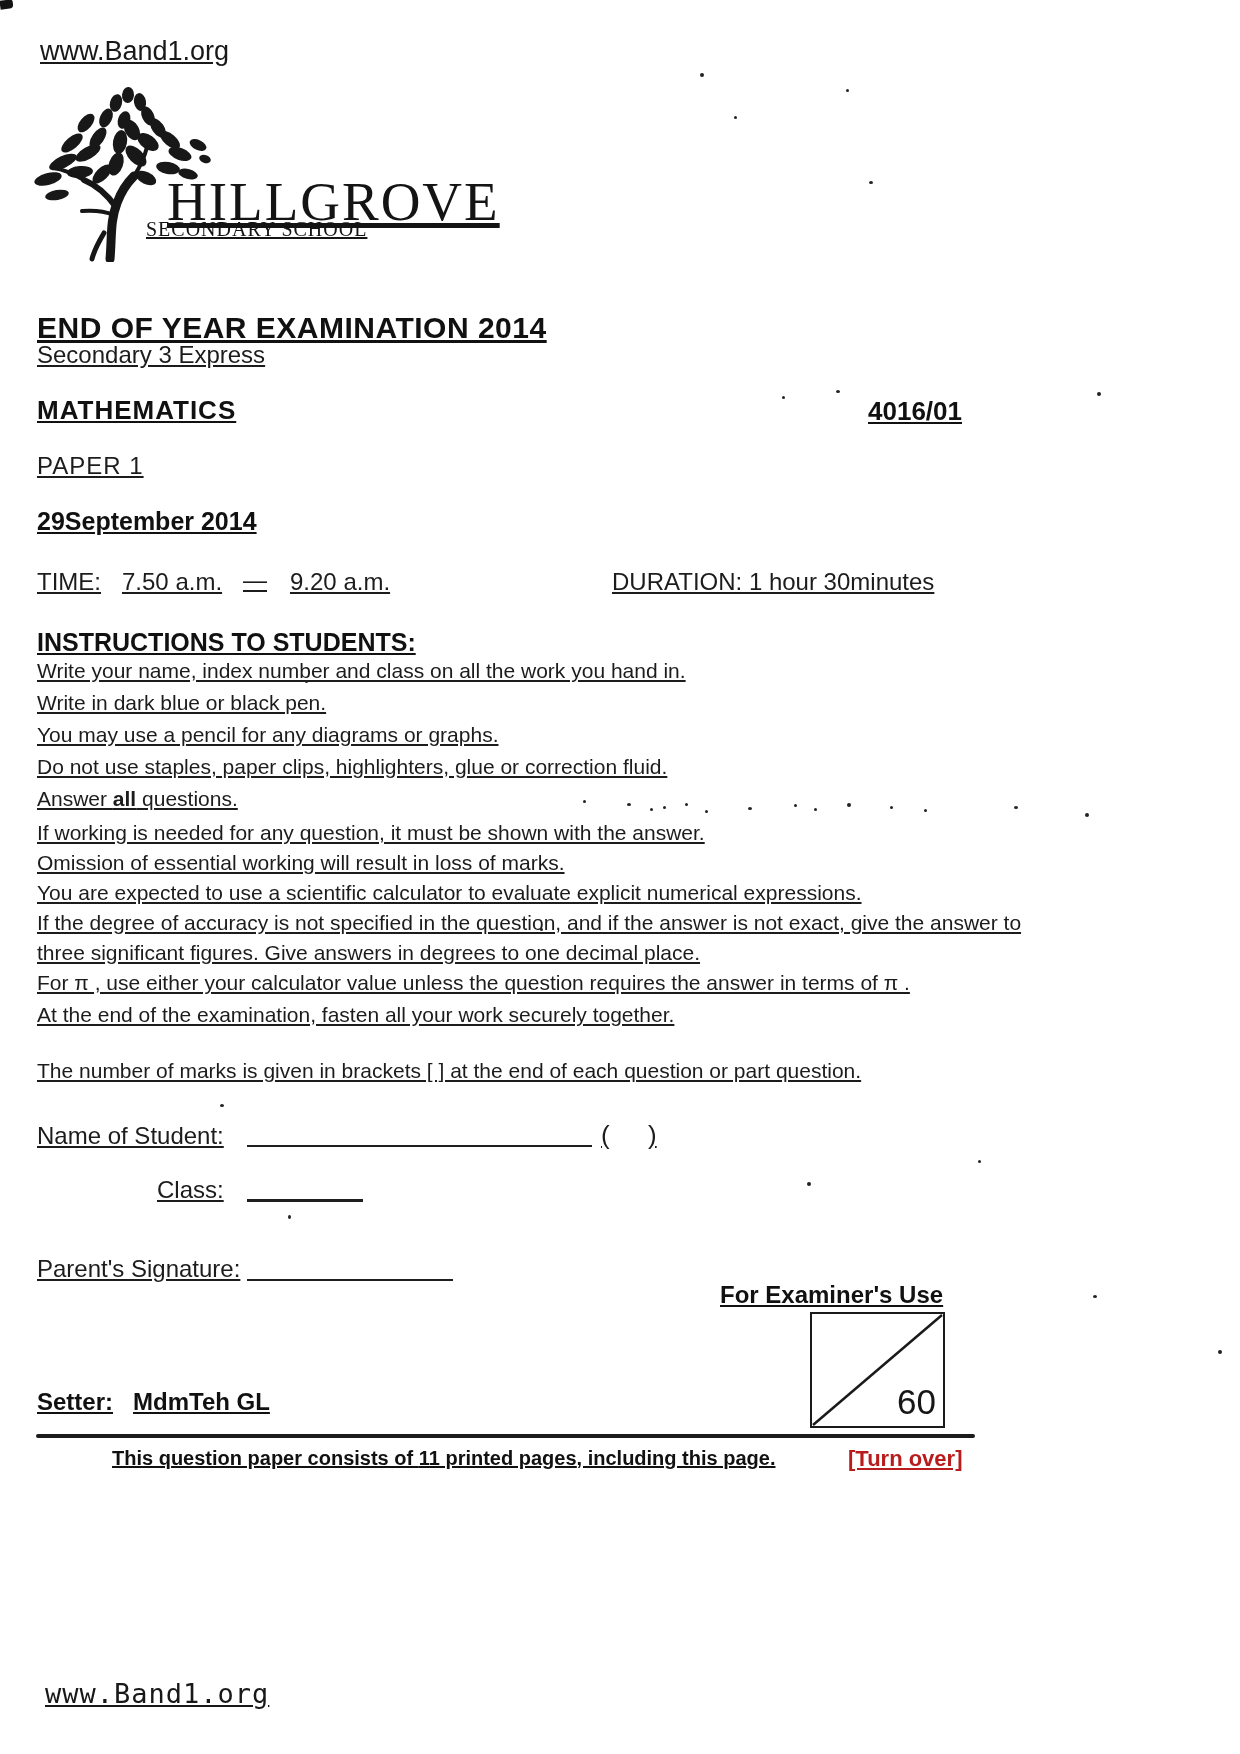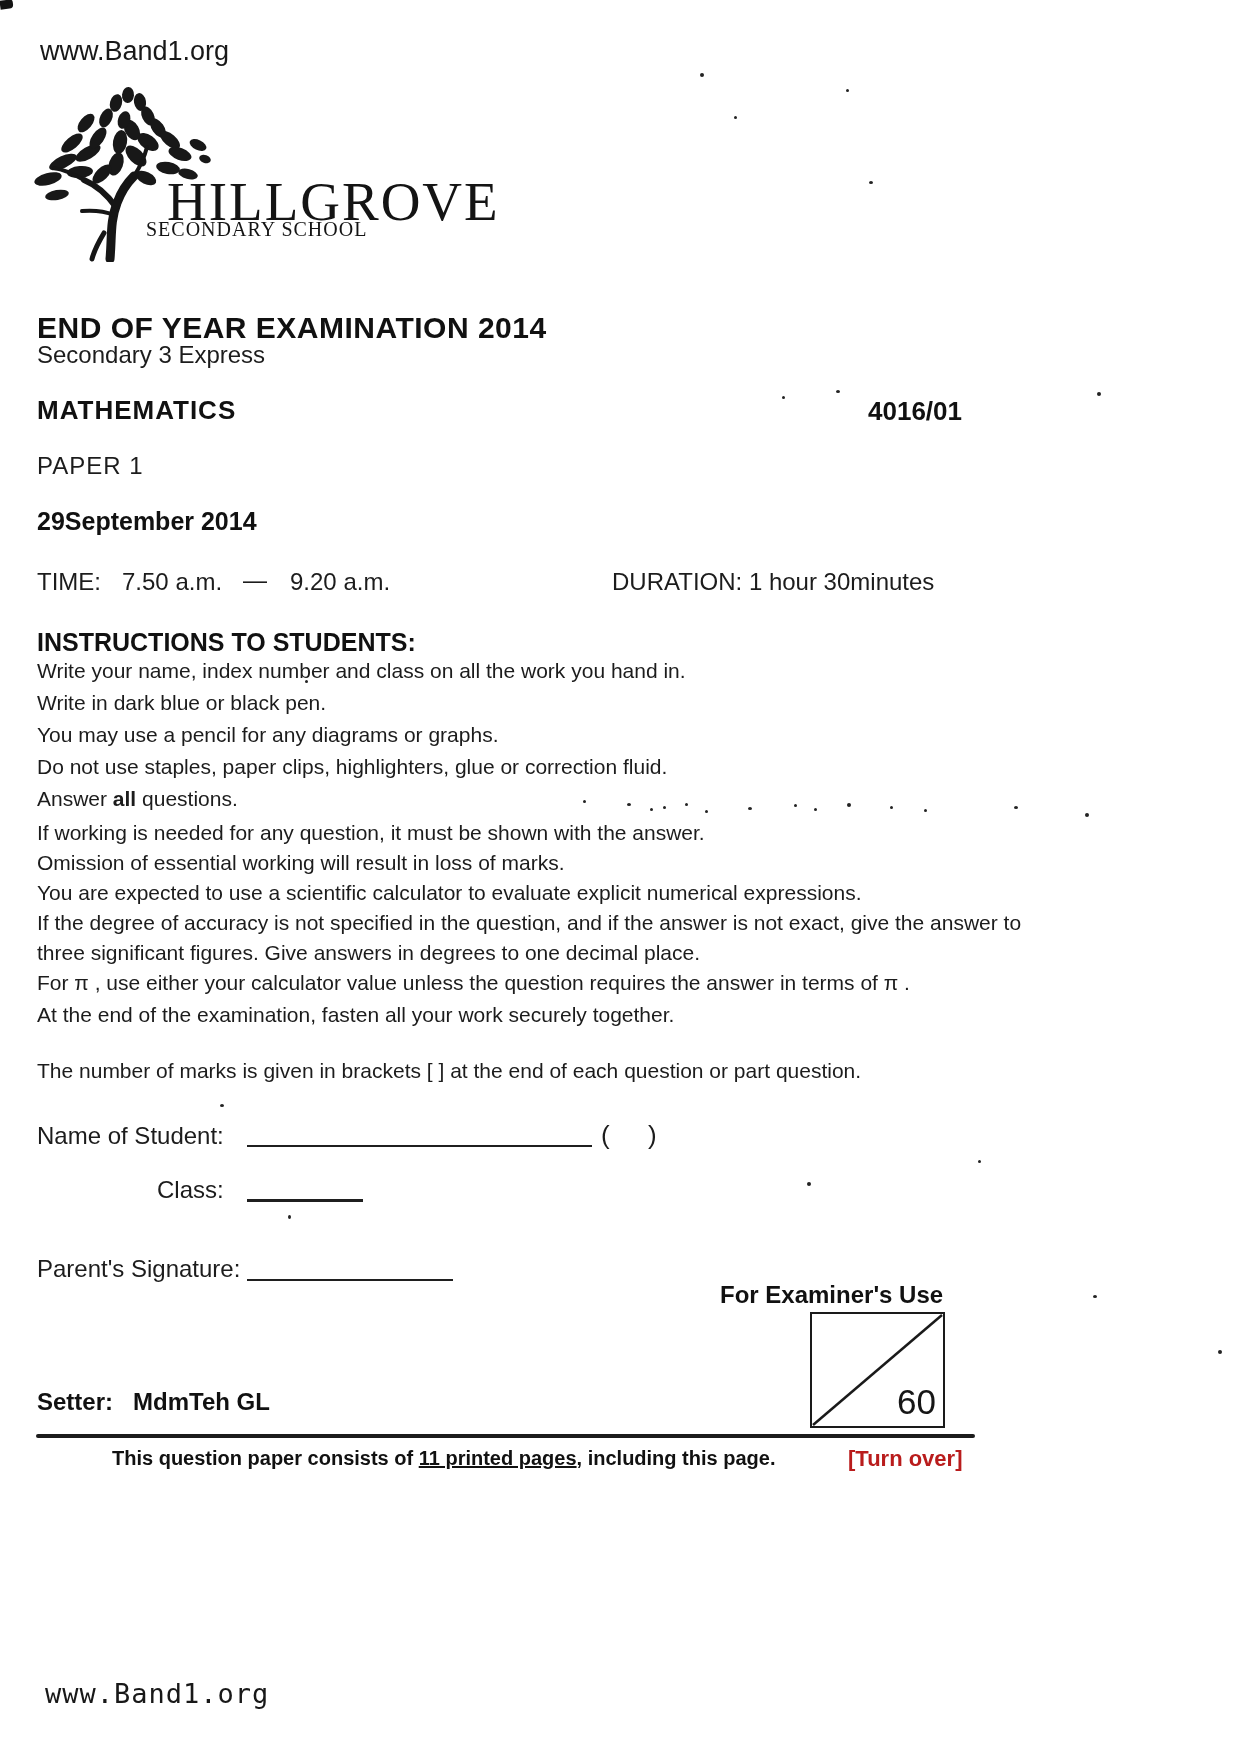--- a/index.html
+++ b/index.html
@@ -2,21 +2,21 @@
 <html><head>
 <meta charset="utf-8">
 <style>
   html,body{margin:0;padding:0;background:#e8e8e8;}
   #page{
     position:relative;width:1240px;height:1754px;margin:0 auto;
     background:#ffffff;color:#1c1c1c;
     font-family:"Liberation Sans",sans-serif;
     overflow:hidden;
   }
-  .abs{position:absolute;white-space:nowrap;}
+  .abs{position:absolute;white-space:nowrap;text-decoration:underline;}
   .b{font-weight:bold;}
   .body-txt{font-size:21px;line-height:30px;}
   .dot{position:absolute;background:#232323;border-radius:50%;}
   .fill-line{position:absolute;border-bottom:2px solid #1f1f1f;height:0;}
   .serif{font-family:"Liberation Serif",serif;}
   #corner-mark{position:absolute;left:0;top:0;width:13px;height:9px;background:#131313;border-radius:0 3px 4px 0;transform:rotate(-8deg);}
   #examiner-box{position:absolute;left:810px;top:1312px;width:131px;height:112px;border:2.5px solid #1a1a1a;}
   #examiner-box svg{position:absolute;left:0;top:0;width:100%;height:100%;}
   #examiner-total{position:absolute;right:7px;bottom:4px;font-size:35px;color:#161616;}
   #footer-divider{position:absolute;left:36px;top:1434px;width:939px;height:4px;background:#1c1c1c;border-radius:2px;}

